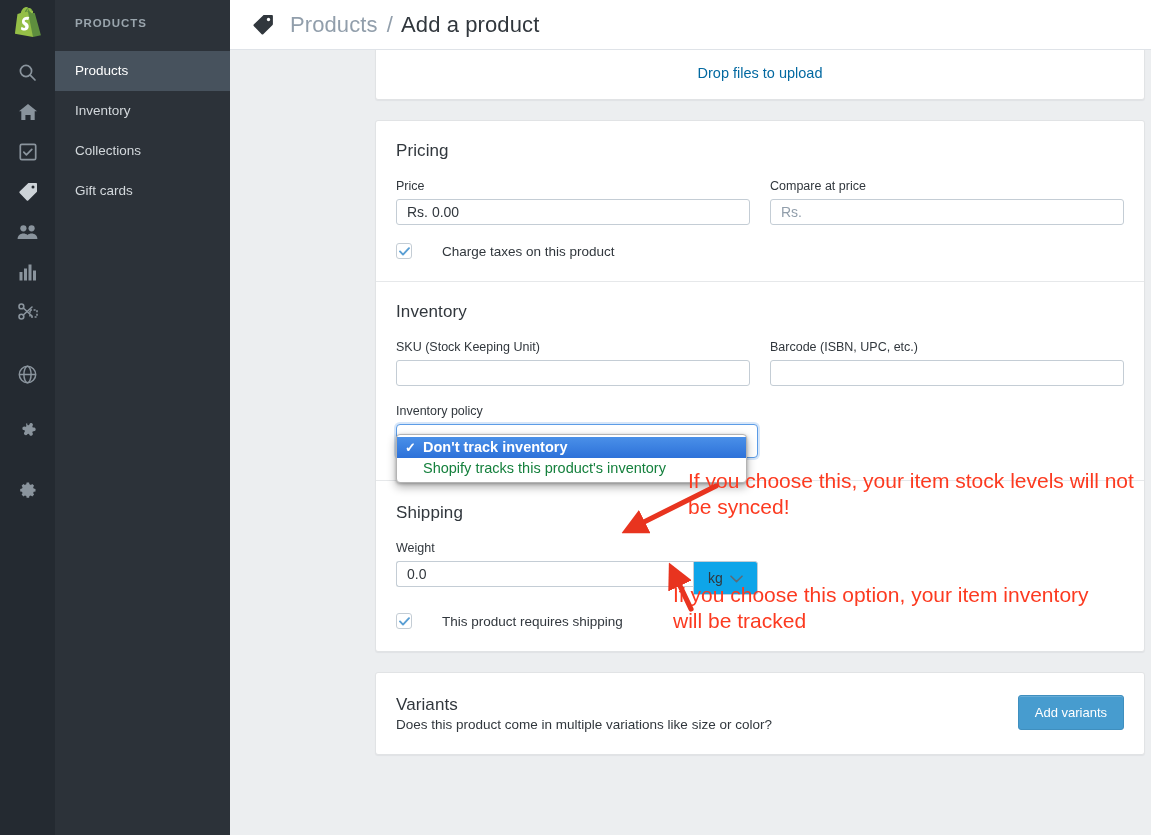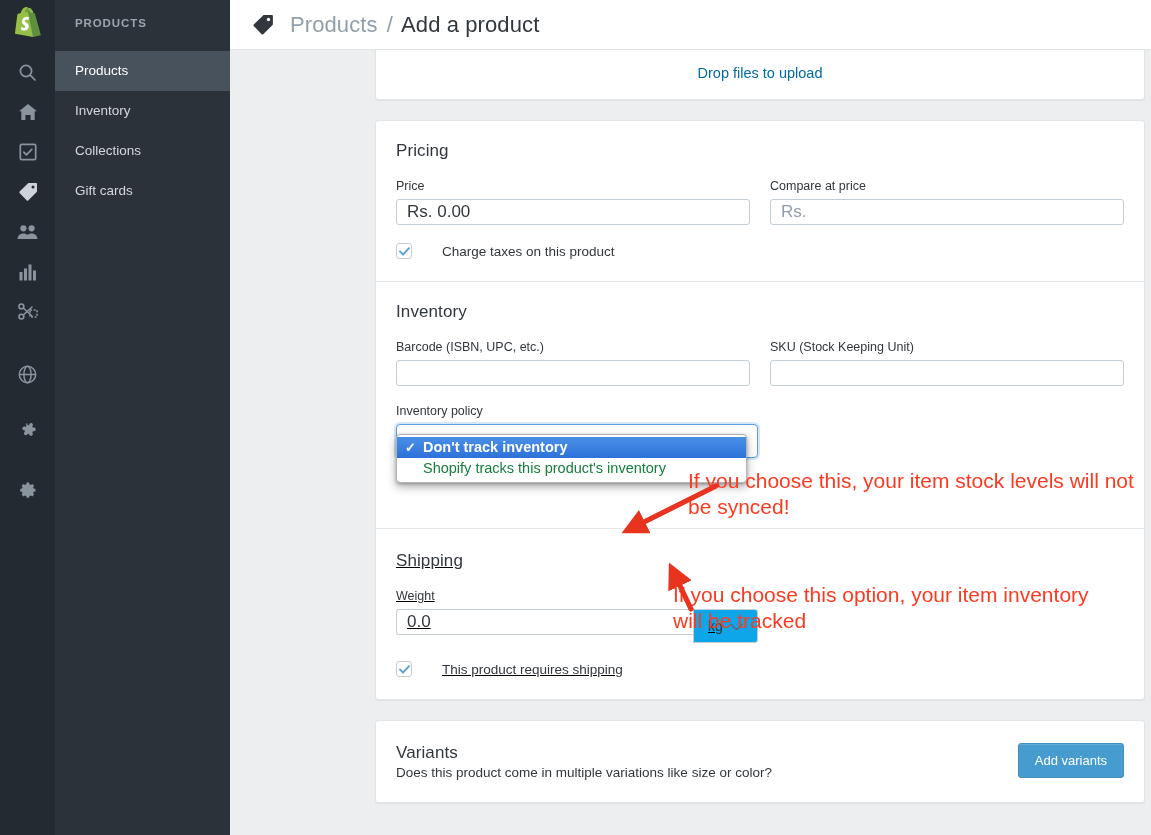--- a/index.html
+++ b/index.html
@@ -109,21 +109,21 @@
   .field { flex: 1; }
   .flabel {
     font-size: 12.5px; color: #31373d;
     margin-bottom: 6px; display: block;
   }
   .finput {
     width: 100%; height: 26px;
     border: 1px solid #c4cdd5;
     border-radius: 3px;
     background: #fff;
-    font-size: 17px; color: #31373d;
+    font-size: 14px; color: #31373d;
     padding: 12px 10px;
     font-family: "Liberation Sans", sans-serif;
     outline: none;
   }
   .finput::placeholder { color: #919eab; }
 
   .checkrow { display: flex; align-items: center; margin-top: 18px; gap: 18px; }
   .checkbox {
     width: 16px; height: 16px;
     border: 1px solid #c4cdd5;
@@ -373,25 +373,25 @@
             </svg>
           </span>
           <span class="checklabel">Charge taxes on this product</span>
         </div>
       </div>
 
       <div class="sec sec-div">
         <div class="sec-title">Inventory</div>
         <div class="fieldrow">
           <div class="field">
+            <label class="flabel">SKU (Stock Keeping Unit)</label>
+            <input class="finput" type="text" value="" style="">
+          </div>
+          <div class="field">
             <label class="flabel">Barcode (ISBN, UPC, etc.)</label>
-            <input class="finput" type="text" value="" style="">
-          </div>
-          <div class="field">
-            <label class="flabel">SKU (Stock Keeping Unit)</label>
             <input class="finput" type="text" value="" style="">
           </div>
         </div>
 
         <div style="margin-top:18px;">
           <label class="flabel">Inventory policy</label>
           <div class="policywrap">
             <div class="policysel"></div>
             <div class="policypopup">
               <div class="policyopt selected">
@@ -399,21 +399,21 @@
                 <span>Don't track inventory</span>
               </div>
               <div class="policyopt">
                 <span>Shopify tracks this product's inventory</span>
               </div>
             </div>
           </div>
         </div>
       </div>
 
-      <div class="sec sec-div" style="padding-top:22px; margin-top:48px;text-decoration:underline;">
+      <div class="sec sec-div" style="padding-top:22px; ">
         <div class="sec-title">Shipping</div>
         <div>
           <label class="flabel">Weight</label>
           <div class="weightwrap">
             <input class="finput" type="text" value="0.0" style="">
             <div class="unitsel">
               <span>kg</span>
               <span>
                 <svg width="13" height="8" viewBox="0 0 13 8" fill="none" stroke="#5c6b77" stroke-width="1.6">
                   <path d="M1 1.2l5.5 5.4L12 1.2" stroke-linecap="round" stroke-linejoin="round"></path>

